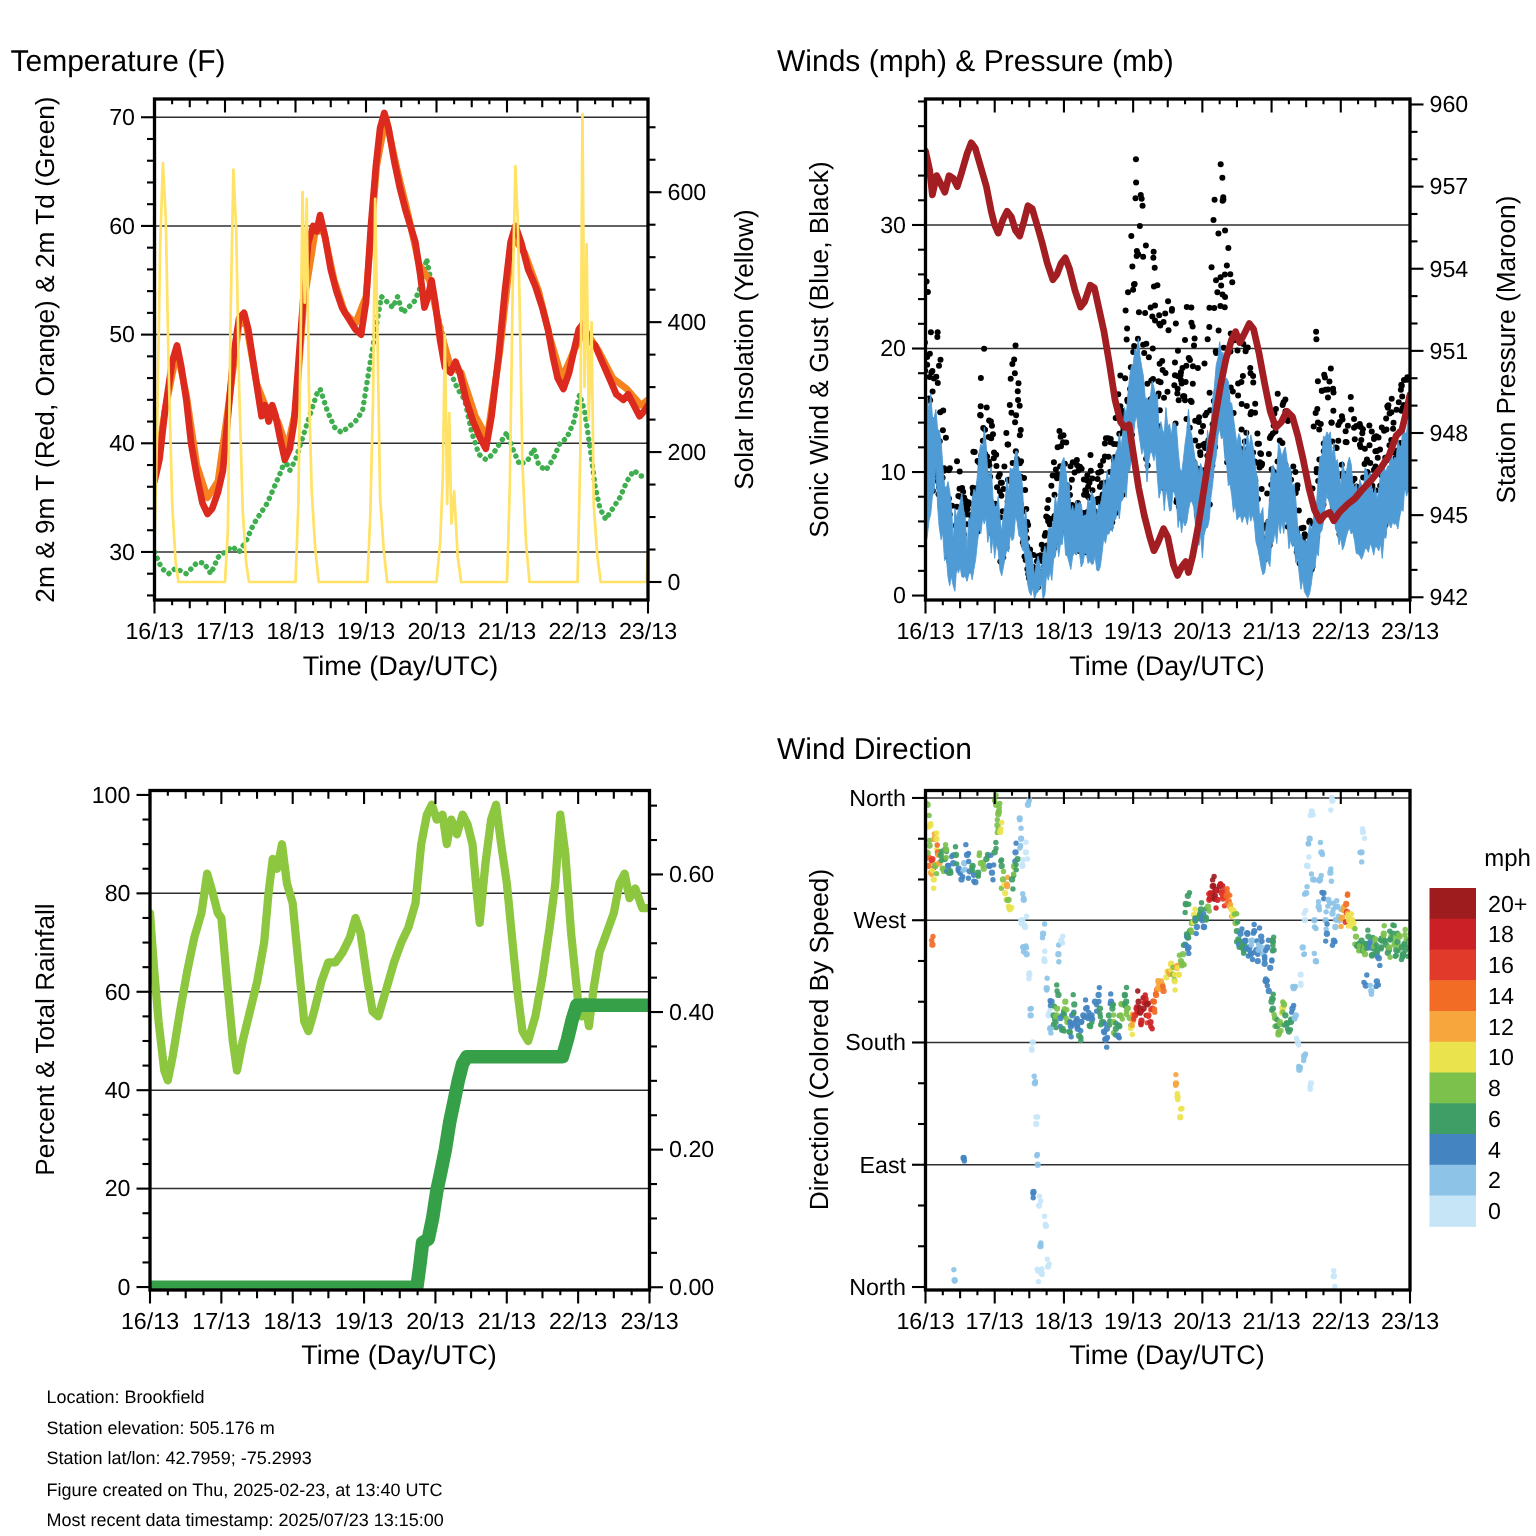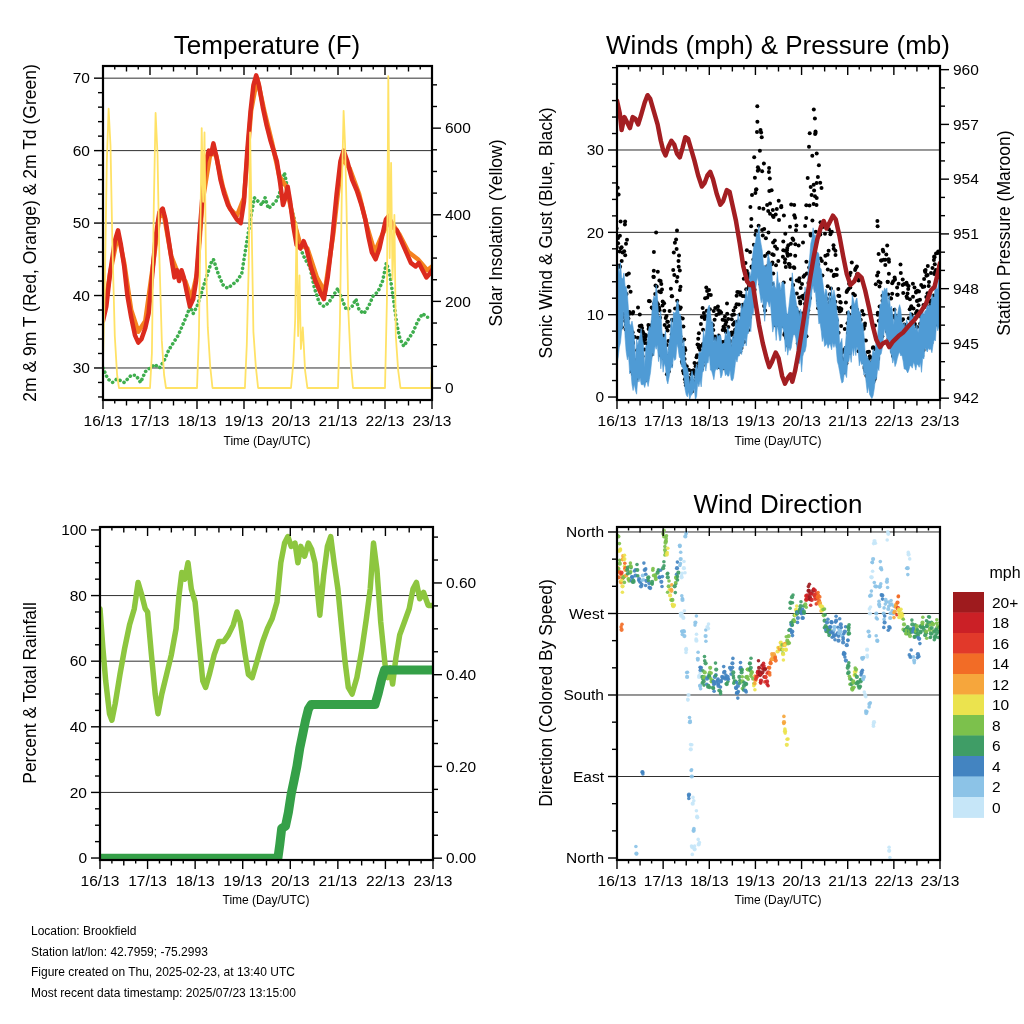--- a/index.html
+++ b/index.html
@@ -1,21 +1,21 @@
 <!DOCTYPE html>
 <html><head>
 <meta charset="utf-8">
 <style>
   html,body{margin:0;padding:0;background:#fff;}
   #fig{position:relative;width:1024px;height:1024px;background:#ffffff;overflow:hidden;
        font-family:"Liberation Sans","DejaVu Sans",sans-serif;color:#000;}
   #chart-svg{position:absolute;left:0;top:0;}
   #chart-svg text{font-family:"Liberation Sans","DejaVu Sans",sans-serif;fill:#000;}
-  .ptitle{position:absolute;width:520px;text-align:center;font-size:26px;white-space:nowrap;}
-  .xlab{position:absolute;width:300px;text-align:center;font-size:12px;}
+  .ptitle{position:absolute;width:520px;font-size:20px;white-space:nowrap;}
+  .xlab{position:absolute;width:300px;text-align:center;font-size:18px;}
   .vlab{position:absolute;width:420px;height:22px;line-height:22px;text-align:center;
         transform:rotate(-90deg);font-size:17.5px;white-space:nowrap;}
   .footer{position:absolute;left:31px;top:921px;font-size:12px;line-height:20.6px;}
   .extremes{position:absolute;right:48px;top:931px;text-align:right;font-size:17.5px;line-height:27px;}
   .extremes .vals{font-weight:bold;}
   .cbtitle{position:absolute;left:975px;top:564px;width:60px;text-align:center;font-size:16px;}
 </style>
 </head>
 <body>
 
@@ -2636,18 +2636,19 @@
   <div class="vlab" style="left:286px;top:222px">Solar Insolation (Yellow)</div>
   <div class="vlab" style="left:336px;top:222px">Sonic Wind &amp; Gust (Blue, Black)</div>
   <div class="vlab" style="left:794px;top:222px">Station Pressure (Maroon)</div>
   <div class="vlab" style="left:-180px;top:682px">Percent &amp; Total Rainfall</div>
   <div class="vlab" style="left:336px;top:682px">Direction (Colored By Speed)</div>
 
   <div class="cbtitle">mph</div>
 
   <div class="footer">
     <div>Location: Brookfield</div>
+    <div>Station elevation: 505.176 m</div>
     <div>Station lat/lon: 42.7959; -75.2993</div>
     <div>Figure created on Thu, 2025-02-23, at 13:40 UTC</div>
     <div>Most recent data timestamp: 2025/07/23 13:15:00</div>
   </div>
 
 </div>
 
 </body></html>

